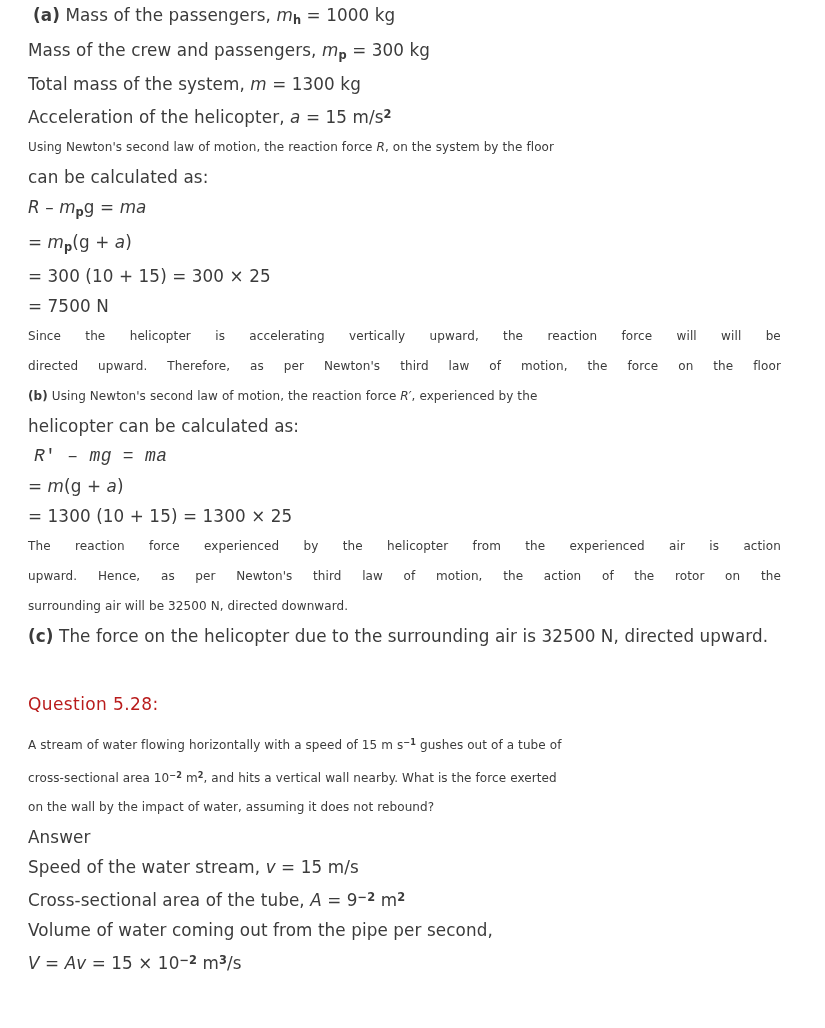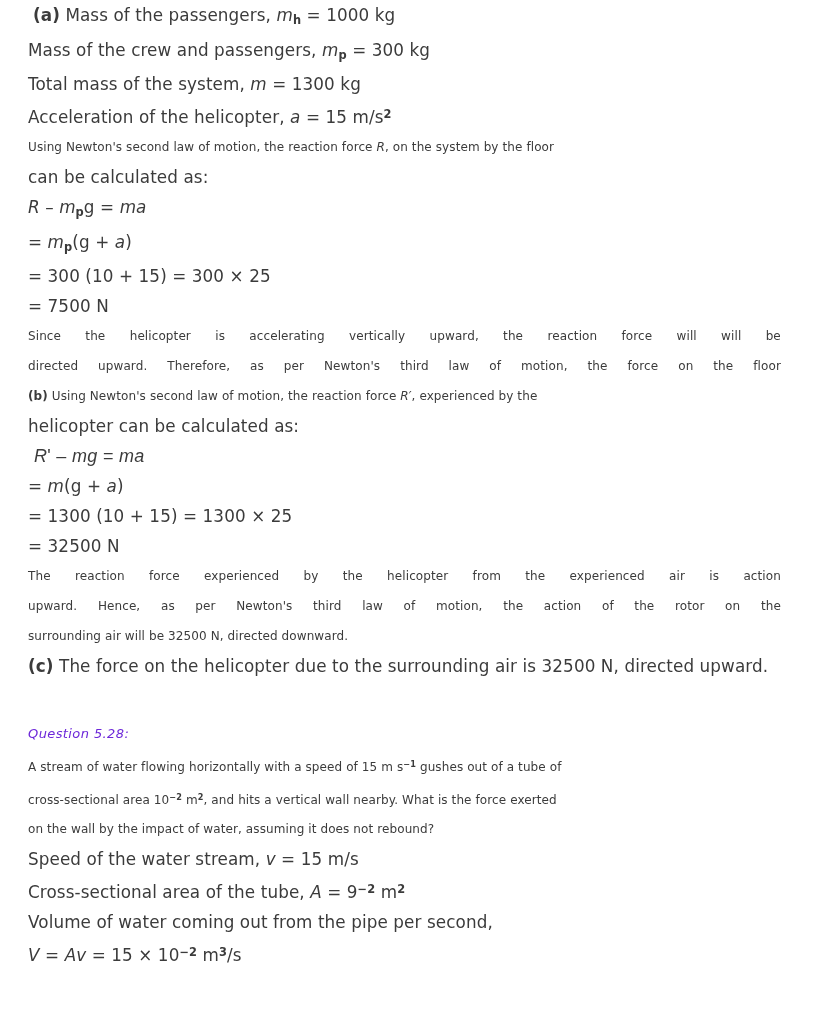--- a/index.html
+++ b/index.html
@@ -64,38 +64,37 @@
     font-weight: bold;
     font-style: normal;
   }
   sup {
     font-size: 0.68em;
     vertical-align: 0.44em;
     font-weight: bold;
     font-style: normal;
   }
   .mathimg {
-    font-family: Liberation Sans, sans-serif;
+    font-family: Liberation Mono, monospace;
     font-style: italic;
     font-size: 18px;
     line-height: 30px;
     color: #3b3b3b;
     padding-left: 6px;
     letter-spacing: 0.3px;
   }
   .mathimg .op {
     font-style: normal;
   }
   .qhead {
-    font-size: 13px;
-    line-height: 30px;
-    color: #6d28d9;
+    font-size: 17px;
+    line-height: 30px;
+    color: #b91c1c;
     letter-spacing: 0.4px;
     white-space: nowrap;
-    font-style: italic;
   }
   .spacer-gap {
     height: 38px;
   }
   .sp { white-space: pre; }
 </style>
 </head>
 <body>
 
 <div class="page">
@@ -175,21 +174,20 @@
     <div class="line">helicopter can be calculated as:</div>
 
     <div class="mathimg">
       <span>R</span><span class="op">'</span><span class="op"> – </span><span>mg</span><span class="op"> = </span><span>ma</span>
     </div>
 
     <div class="line">
       <span>= </span><i>m</i><span>(g + </span><i>a</i><span>)</span>
     </div>
     <div class="line">= 1300 (10 + 15) = 1300 × 25</div>
-    <div class="line">= 32500 N</div>
 
     <div class="jline">
 
     <span>The</span>
         <span>reaction</span>
         <span>force</span>
         <span>experienced</span>
         <span>by</span>
         <span>the</span>
         <span>helicopter</span>
@@ -223,27 +221,28 @@
 
     <div class="line">
       <b>(c)</b><span class="sp"> </span><span>The force on the helicopter due to the surrounding air is 32500 N, directed upward.</span>
     </div>
 
     <div class="spacer-gap"></div>
 
     <div class="qhead">Question 5.28:</div>
 
     <div class="jline" style="display: block; text-align: justify;">
-      <span style="display: block;"><span>A stream of water flowing horizontally with a speed of 15 m s</span><sup>−1</sup><span> gushes out of a tube of</span><span style="display: inline-block; width: 100%; height: 0px;"></span></span>
+      <span style="display: block; margin-top: 8px;"><span>A stream of water flowing horizontally with a speed of 15 m s</span><sup>−1</sup><span> gushes out of a tube of</span><span style="display: inline-block; width: 100%; height: 0px;"></span></span>
     </div>
     <div class="jline" style="display: block; text-align: justify;">
       <span style="display: block;"><span>cross-sectional area 10</span><sup>−2</sup><span> m</span><sup>2</sup><span>, and hits a vertical wall nearby. What is the force exerted</span><span style="display: inline-block; width: 100%; height: 0px;"></span></span>
     </div>
     <div class="jline natural">on the wall by the impact of water, assuming it does not rebound?</div>
 
+    <div class="line">Answer</div>
 
     <div class="line">
       <span>Speed of the water stream, </span><i>v</i><span> = 15 m/s</span>
     </div>
 
     <div class="line">
       <span>Cross-sectional area of the tube, </span><i>A</i><span> = 9</span><sup>−2</sup><span> m</span><sup>2</sup>
     </div>
 
     <div class="line">Volume of water coming out from the pipe per second,</div>

